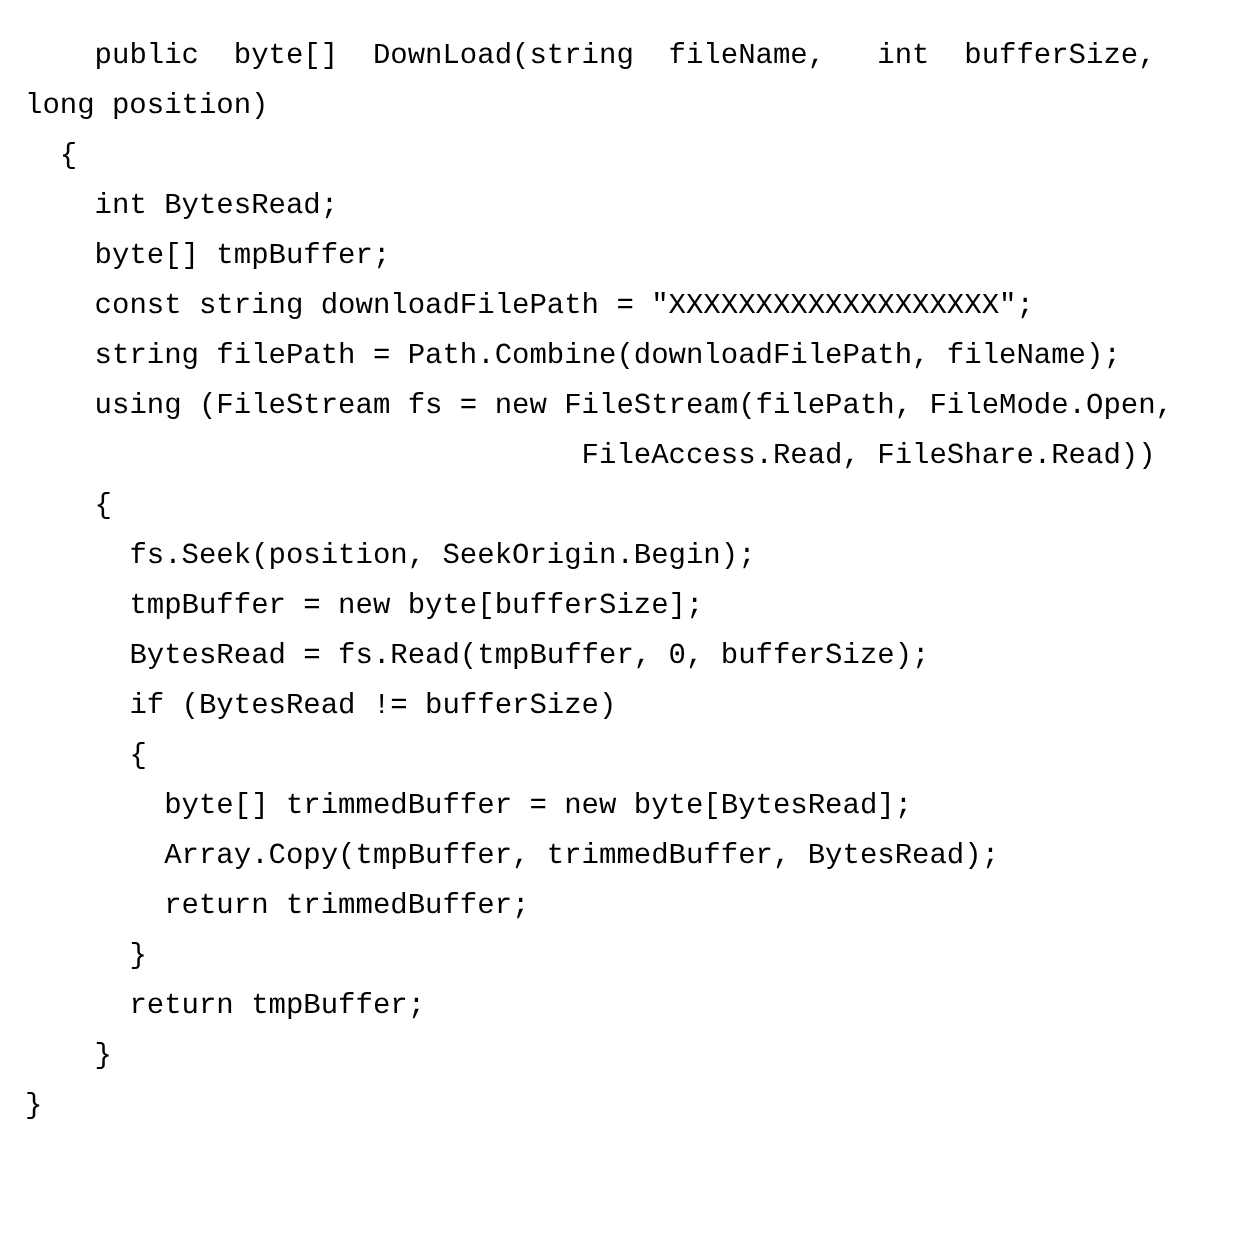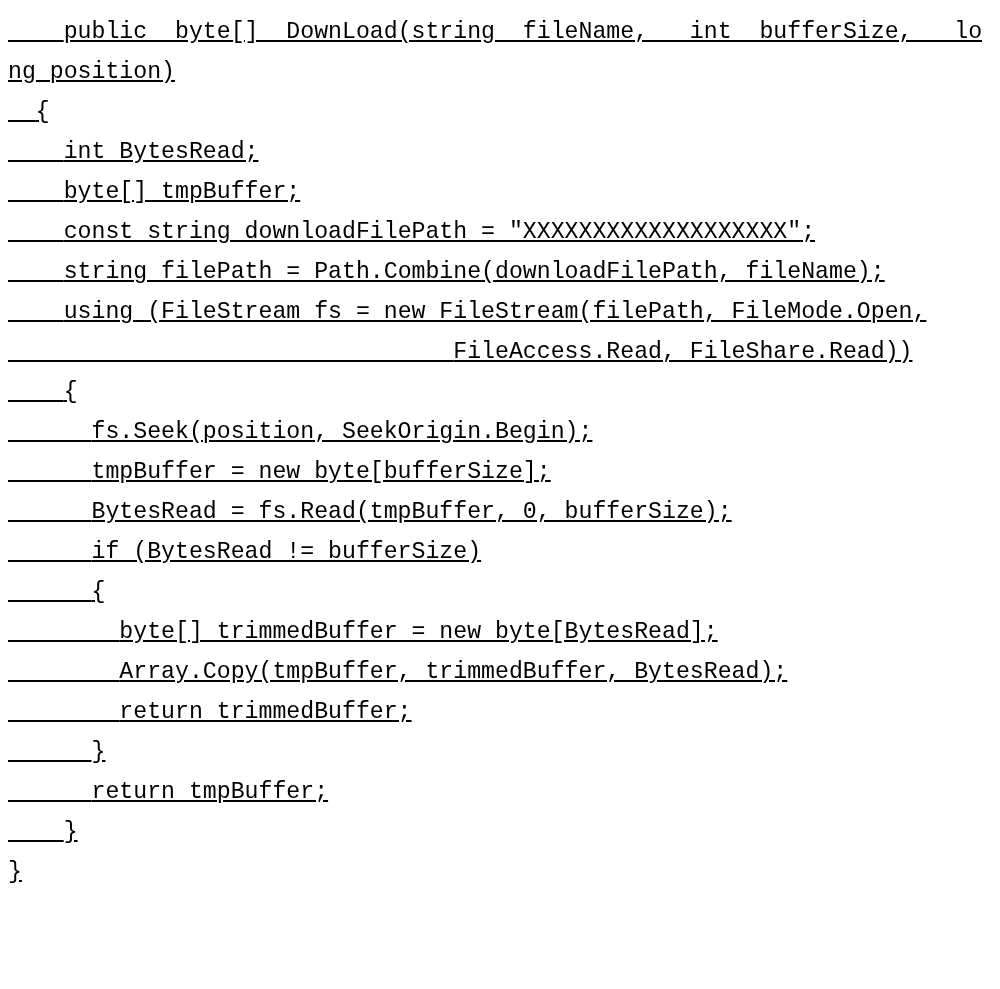--- a/index.html
+++ b/index.html
@@ -4,30 +4,29 @@
 <style>
   html, body {
     margin: 0;
     padding: 0;
     background: #ffffff;
     width: 1000px;
     height: 989px;
     overflow: hidden;
   }
   pre.code {
-    margin: 4px;
+    margin: 16px;
     padding: 8px 4px 8px 4px;
     font-family: "Courier New", "SimSun", monospace;
     font-size: 23.2px;
     line-height: 40px;
     color: #000;
     white-space: pre-wrap;
     word-break: break-all;
     letter-spacing: 0px;
-    text-decoration: underline;
   }
 </style>
 </head>
 <body>
 
 <pre class="code">    public  byte[]  DownLoad(string  fileName,   int  bufferSize,   long position)
   {
     int BytesRead;
     byte[] tmpBuffer;
     const string downloadFilePath = "XXXXXXXXXXXXXXXXXXX";

